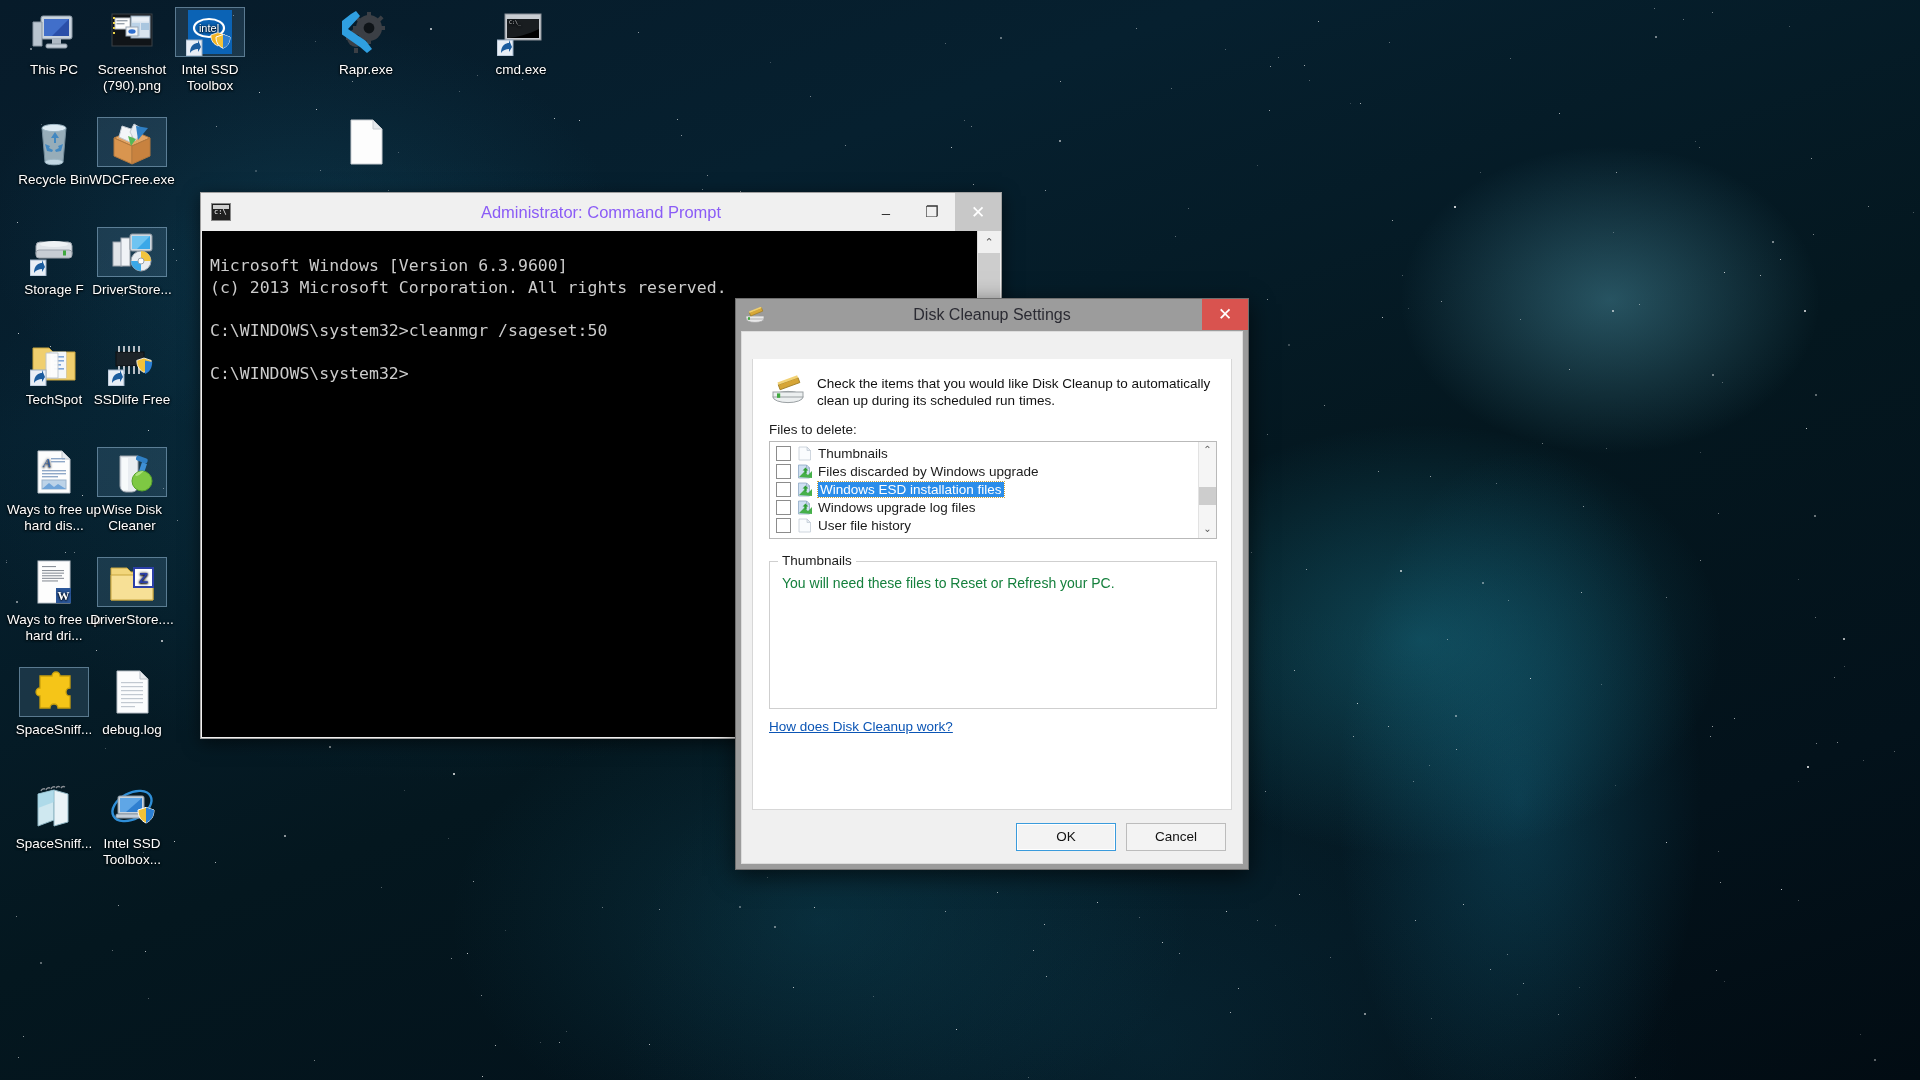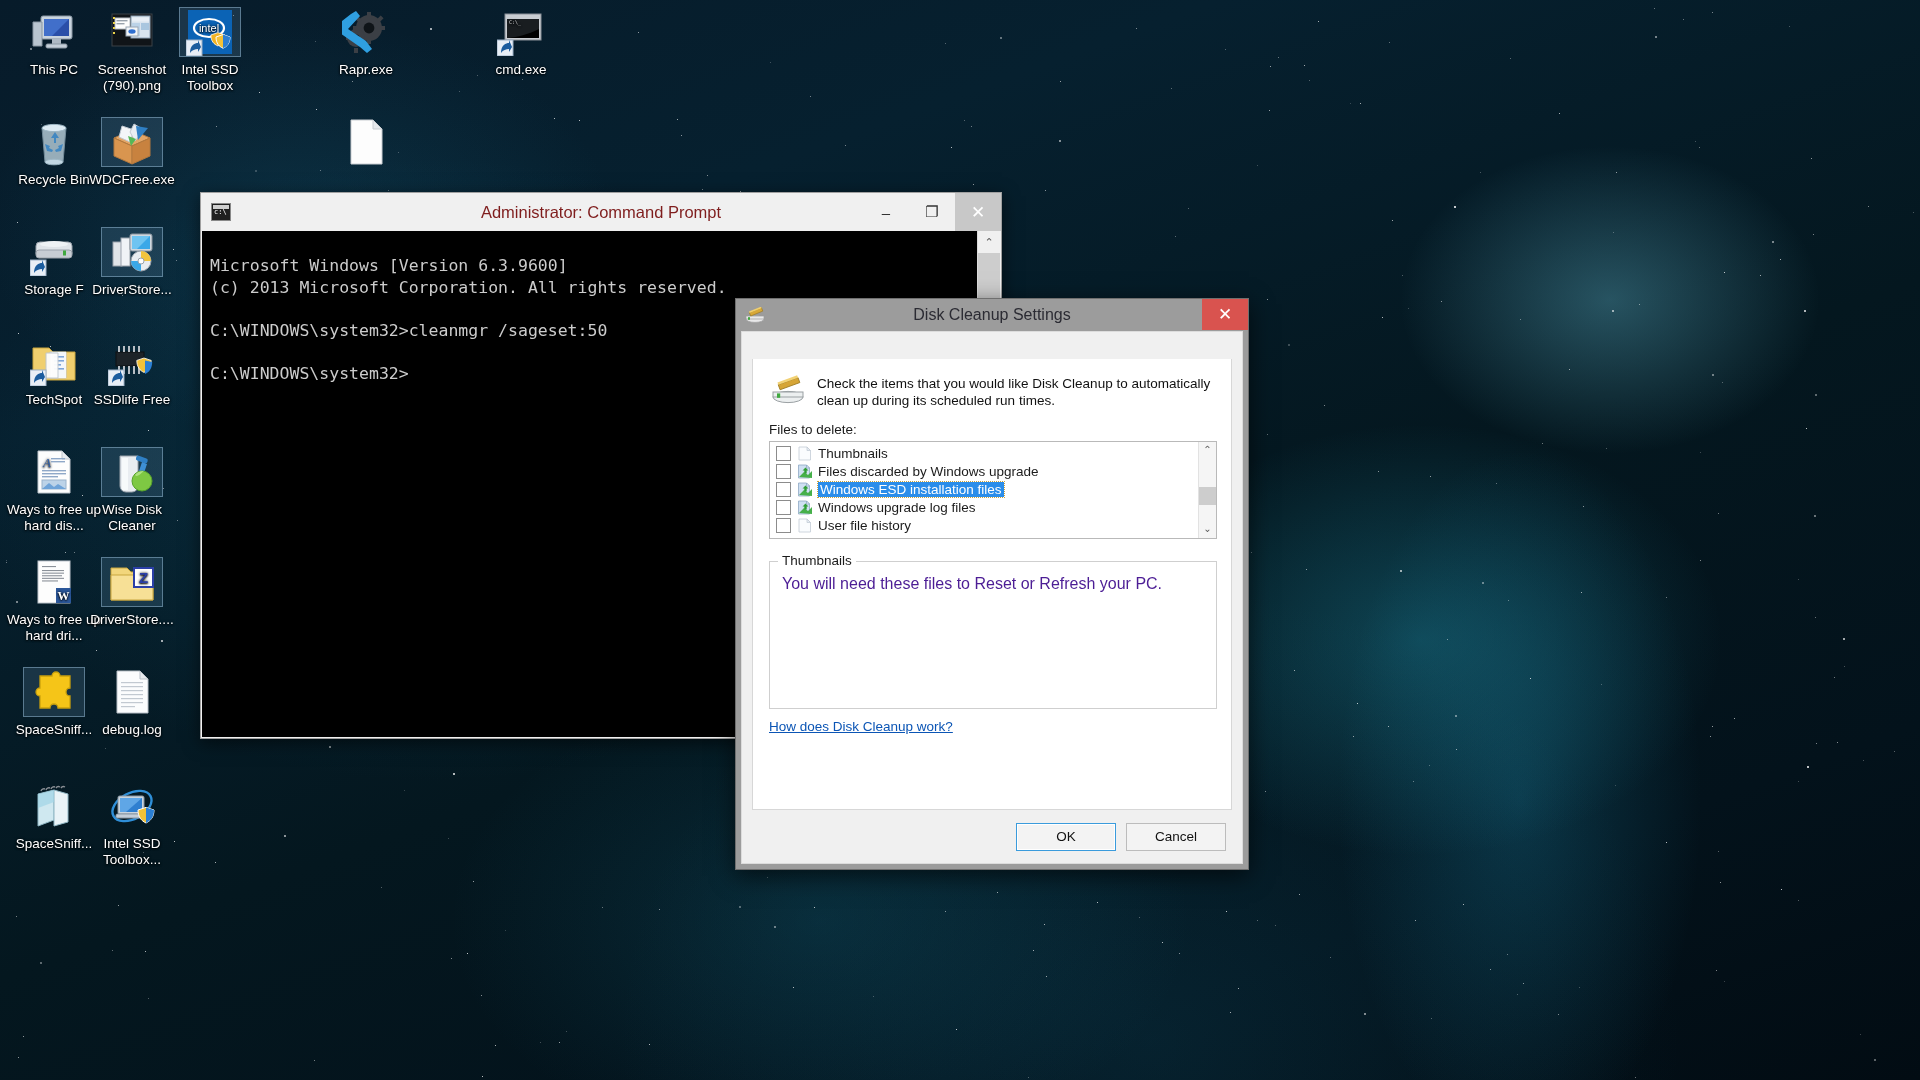--- a/index.html
+++ b/index.html
@@ -26,41 +26,41 @@
   #stars{position:absolute;inset:0;pointer-events:none;}
   .star{position:absolute;background:#fff;border-radius:50%;}
 
   
   .icon-cell{
     position:absolute;width:96px;text-align:center;
     color:#fff;font-size:13.5px;line-height:15.5px;
     text-shadow:0 1px 2px rgba(0,0,0,.95),0 0 3px rgba(0,0,0,.9);
     user-select:none;
   }
-  .icon-art{width:60px;height:48px;margin:0 auto 6px;position:relative;}
+  .icon-art{width:68px;height:48px;margin:0 auto 6px;position:relative;}
   .icon-label{display:block;word-wrap:break-word;}
   .icon-cell.sel .icon-art{outline:1px solid rgba(160,200,230,.55);background:rgba(120,170,210,.18);}
 
   
   #cmd-window{
     position:absolute;left:200px;top:192px;width:800px;height:545px;
     background:#f0f0f0;border:1px solid #a0a0a0;
     box-shadow:0 4px 16px rgba(0,0,0,.55);
   }
   #cmd-titlebar{
     height:38px;background:#f0f0f0;display:flex;align-items:center;
     position:relative;
   }
   #cmd-icon{width:18px;height:16px;margin-left:10px;background:#202020;border:1px solid #888;
             position:relative;flex:0 0 auto;}
   #cmd-icon:after{content:"";position:absolute;left:1px;top:1px;width:16px;height:4px;background:#cfcfcf;}
   #cmd-icon:before{content:"c:\\";position:absolute;left:2px;top:4px;font-size:7px;color:#fff;font-family:"DejaVu Sans Mono",monospace;}
   #cmd-title{
     position:absolute;left:0;right:0;text-align:center;
-    font-size:16.5px;color:#7f1d1d;pointer-events:none;
+    font-size:16.5px;color:#8b5cf6;pointer-events:none;
   }
   .cmd-btn{width:46px;height:38px;display:flex;align-items:center;justify-content:center;
            font-size:15px;color:#333;}
   #cmd-btns{margin-left:auto;display:flex;z-index:2;}
   #cmd-close{background:#c8c8c8;color:#fff;font-size:17px;}
   #cmd-body{
     position:absolute;left:1px;right:1px;top:38px;bottom:1px;background:#000;
     display:flex;
   }
   #cmd-text{
@@ -130,21 +130,21 @@
   .ls-arrow{height:17px;line-height:15px;font-size:10px;color:#5a5a5a;width:100%;text-align:center;}
   #ls-space1{flex:0 0 28px;}
   #ls-thumb{width:100%;height:18px;background:#cdcdcd;}
   #ls-space2{flex:1;}
   #desc-group{
     margin:22px 14px 0 16px;border:1px solid #cfcfcf;position:relative;height:146px;
   }
   #desc-legend{
     position:absolute;left:8px;top:-9px;background:#fff;padding:0 4px;font-size:13.5px;
   }
-  #desc-text{padding:13px 12px;font-size:16px;color:#4c1d95;}
+  #desc-text{padding:13px 12px;font-size:14px;color:#15803d;}
   #howlink{
     margin:10px 0 0 16px;font-size:13.5px;color:#0b55b5;text-decoration:underline;display:inline-block;
   }
   #btnrow{
     position:absolute;left:0;right:0;bottom:0;height:53px;background:#f0f0f0;
     display:flex;align-items:center;justify-content:flex-end;padding-right:16px;gap:10px;
   }
   .dbtn{
     width:98px;height:26px;background:#f3f3f3;border:1px solid #bcbcbc;
     font-size:13.5px;color:#111;display:flex;align-items:center;justify-content:center;

